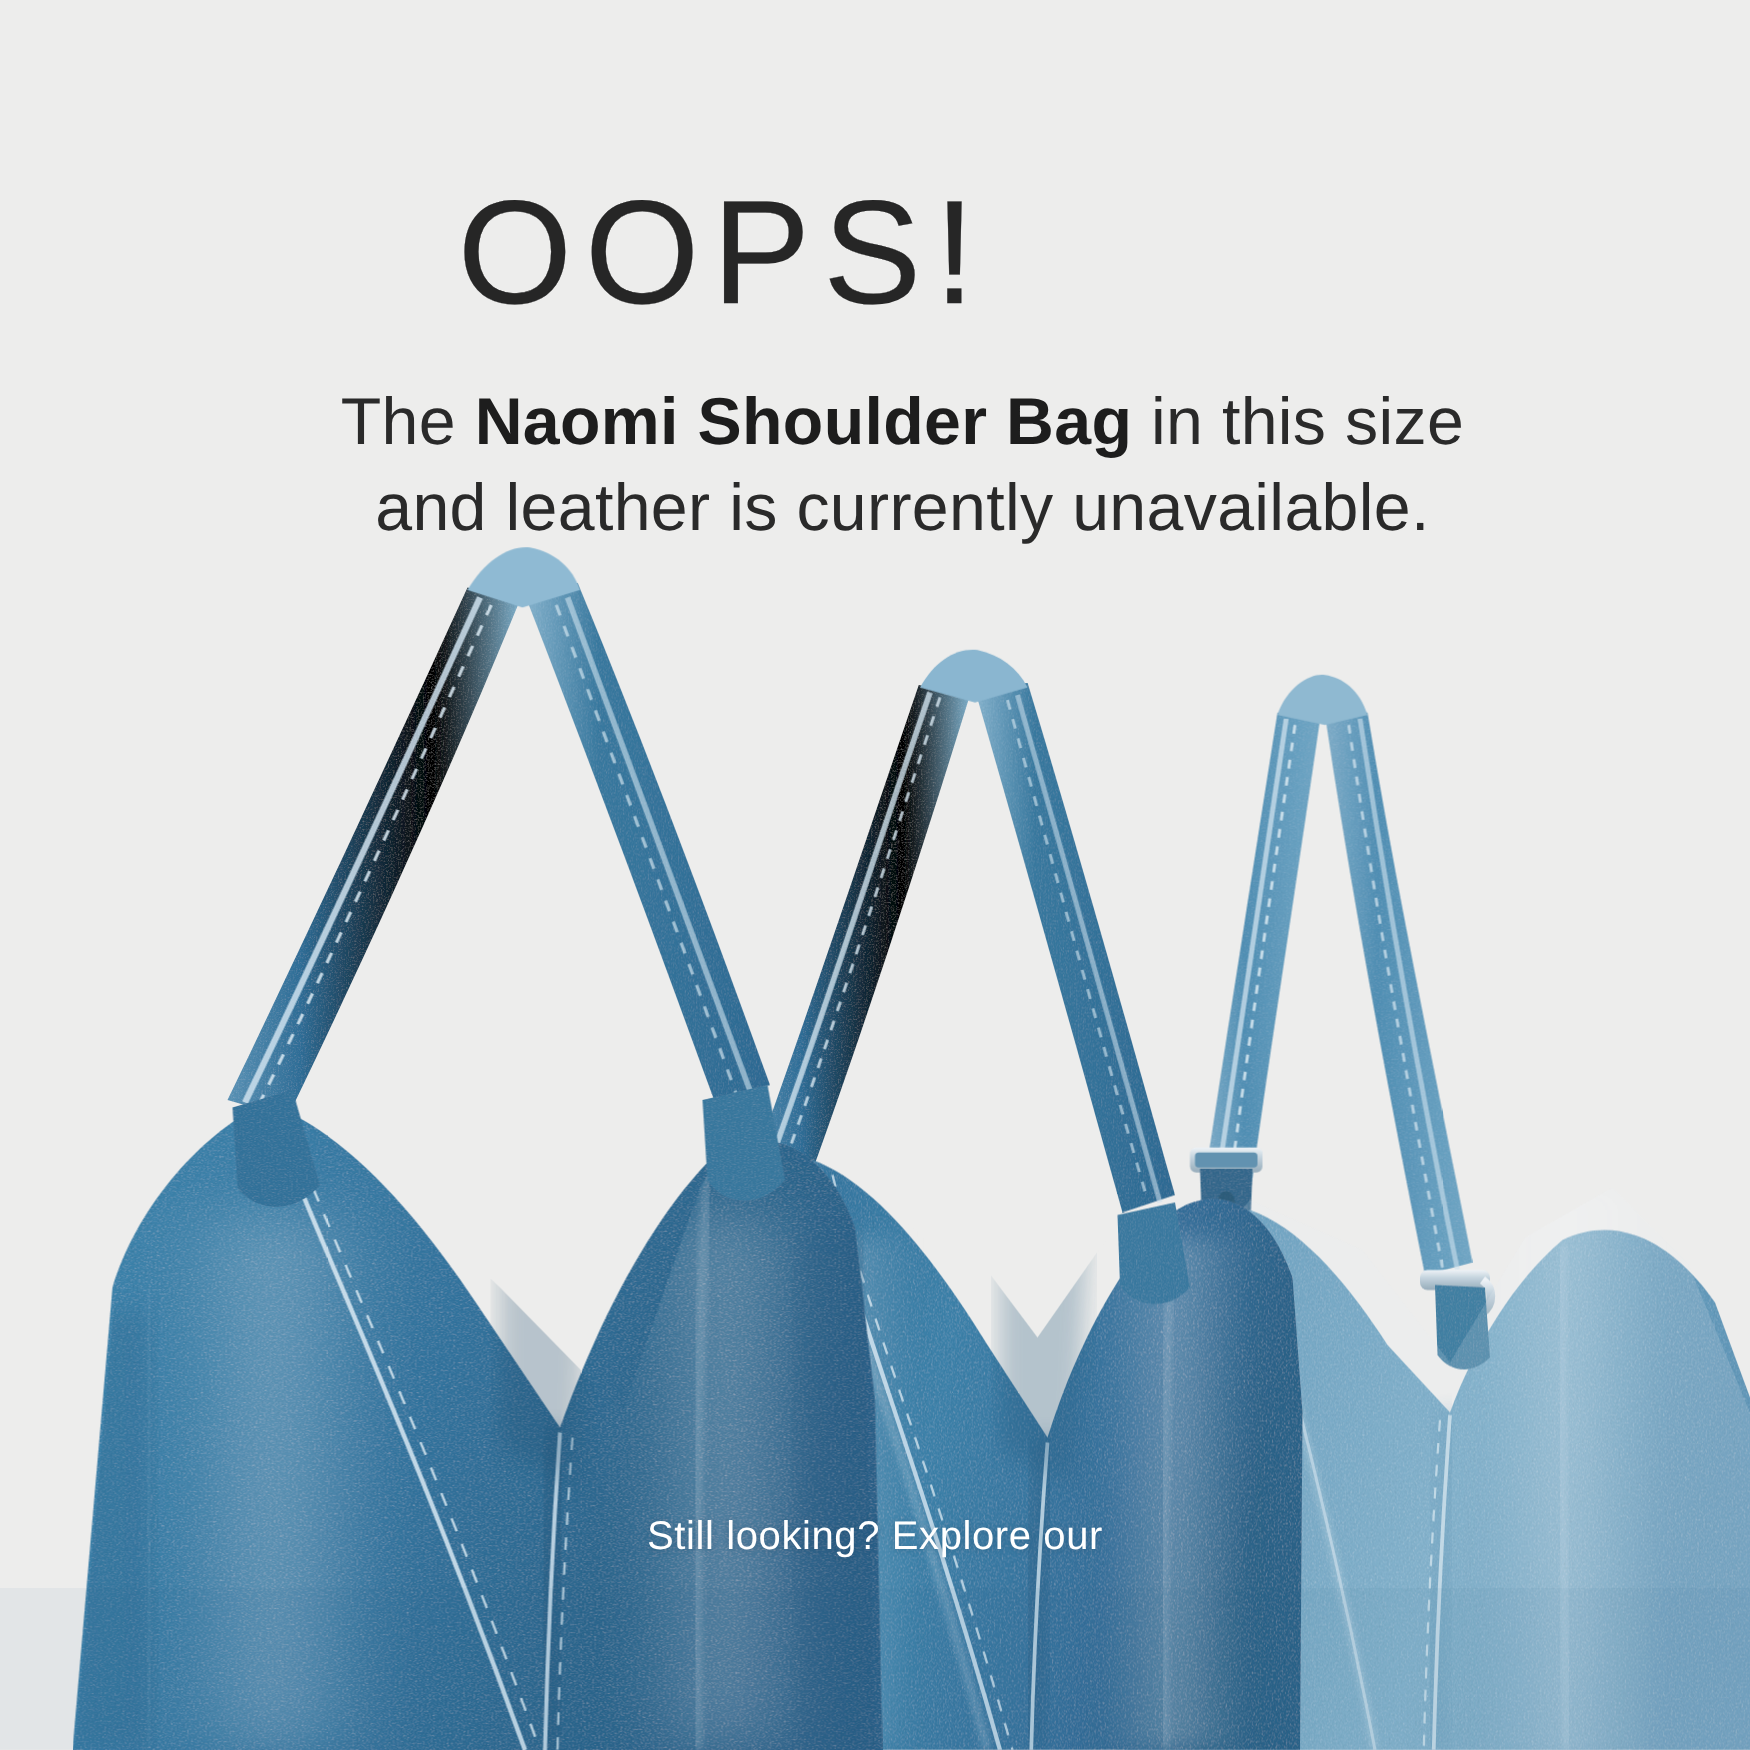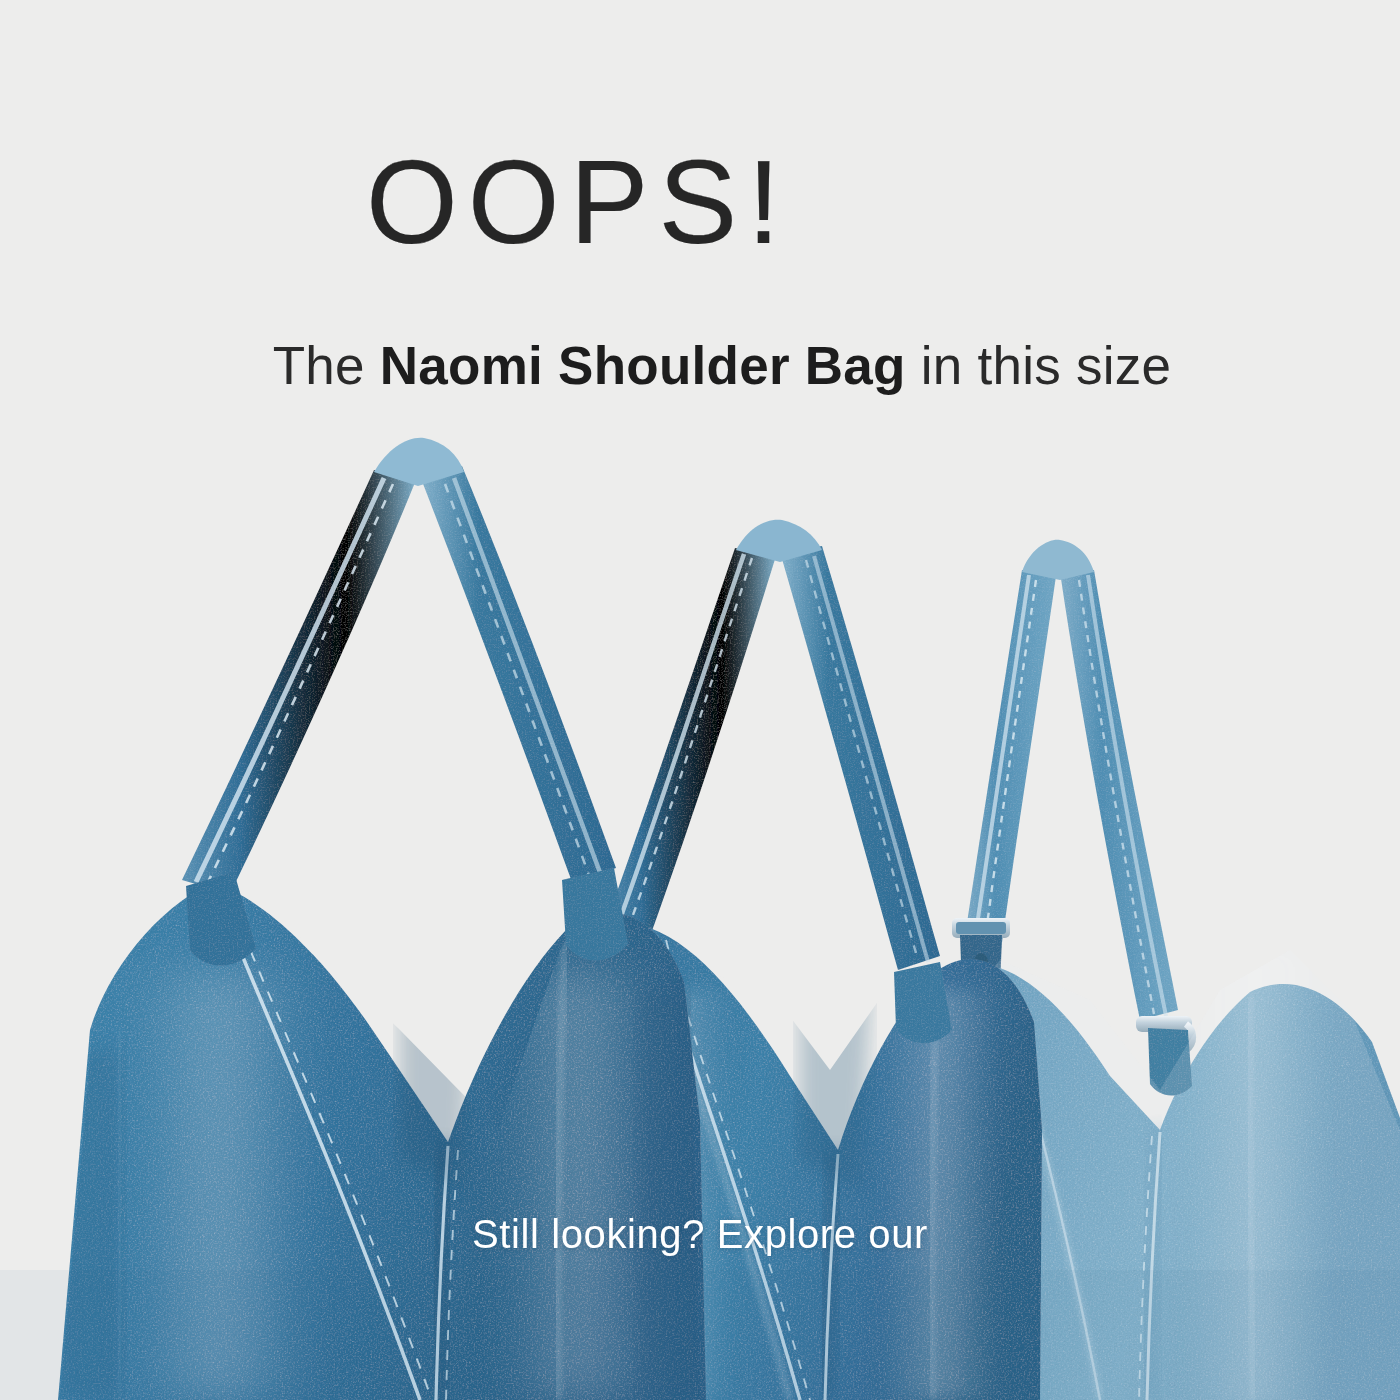--- a/index.html
+++ b/index.html
@@ -37,39 +37,39 @@
     font-weight:300;
     letter-spacing:0.085em;
     color:#262626;
     line-height:1;
     -webkit-text-stroke:0.2px #262626;
     font-stretch:condensed;
   }
 
   #subhead{
     position:absolute;
-    left:0; top:332px;
+    left:0; top:304px;
     width:1400px;
     text-align:center;
     font-size:53px;
     font-weight:300;
     color:#2a2a2a;
     line-height:1.30;
     letter-spacing:0.005em;
     font-stretch:condensed;
     padding-left:44px;
   }
   #subhead .pname{ font-weight:700; color:#1d1d1d; }
 
   #cta{
     position:absolute;
     left:0; top:1208px;
     width:1400px;
     text-align:center;
-    font-size:40px;
+    font-size:32px;
     font-weight:300;
     color:#ffffff;
     line-height:1.30;
     letter-spacing:0.015em;
     font-stretch:condensed;
     text-shadow:0 1px 5px rgba(25,60,90,.30);
   }
 </style>
 </head>
 <body>
@@ -320,19 +320,20 @@
       </g>
 
       <rect x="0" y="840" width="1400" height="130" fill="#2a5f85" opacity="0.05"></rect>
     </svg>
   </div>
 
   <div id="oops-title">OOPS!</div>
 
   <div id="subhead">
     <div><span>The </span><span class="pname">Naomi Shoulder Bag</span><span> in this size</span></div>
+    <div>and leather is currently unavailable.</div>
   </div>
 
   <div id="cta">
     <div>Still looking? Explore our</div>
   </div>
 
 </div>
 
 </body></html>

